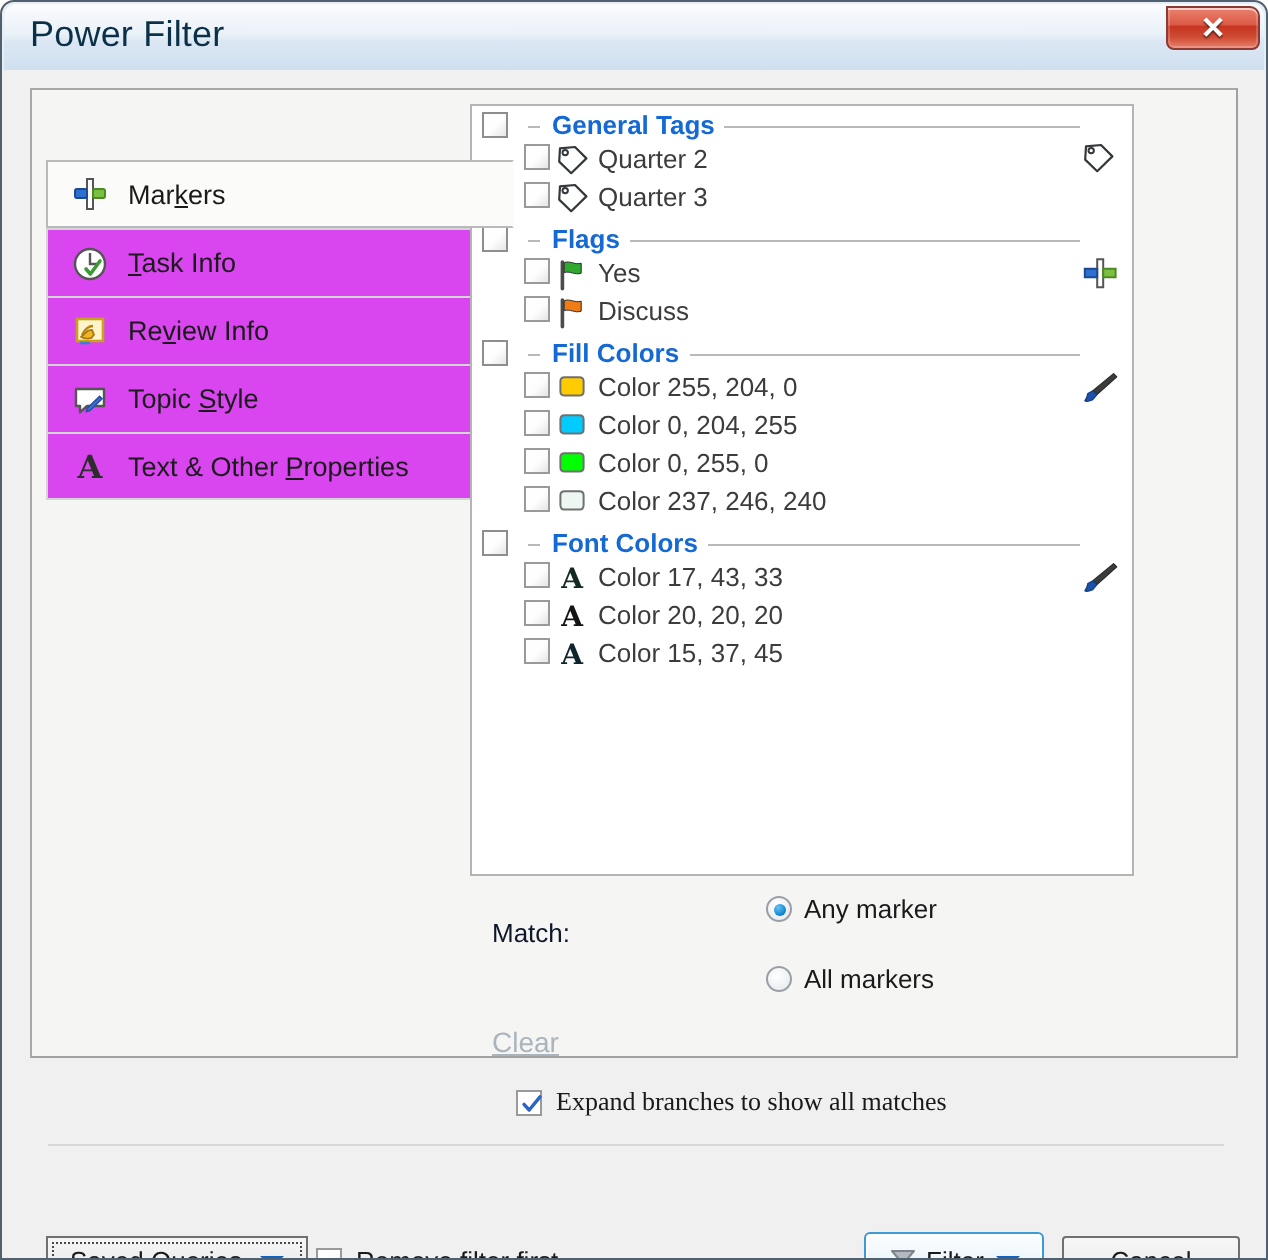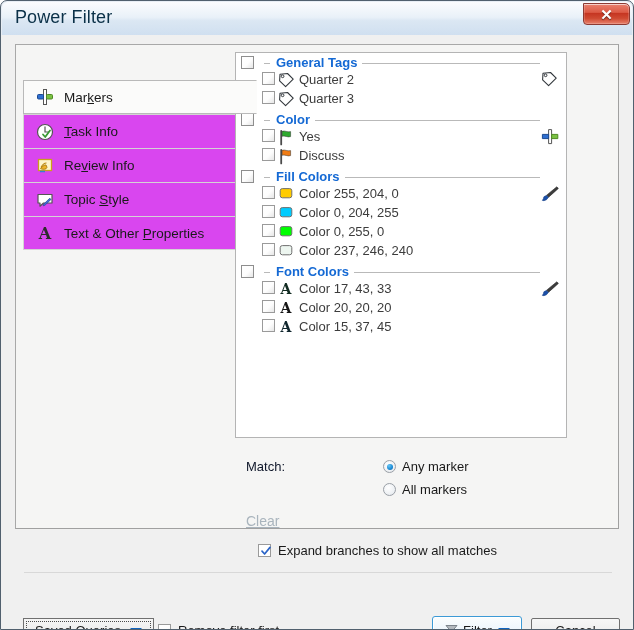--- a/index.html
+++ b/index.html
@@ -257,21 +257,21 @@
   .cb-checked {
     width: 13px; height: 13px;
     box-sizing: border-box;
     flex: 0 0 13px;
     border: 1px solid #9a9a9a;
     background: #ffffff;
     position: relative;
     margin-right: 7px;
   }
   .cb-checked svg { position: absolute; left: 1px; top: 0px; }
-  #expand-label { font-size: 13px; color: #1a1a1a; white-space: nowrap; }
+  #expand-label { font-size: 13px; color: #1a1a1a; white-space: nowrap; font-family: Liberation Serif, serif; }
 
   
   #footer-sep {
     position: absolute;
     left: 23px; top: 537px;
     width: 588px; height: 1px;
     background: #d8d8d8;
   }
 
   
@@ -453,21 +453,21 @@
               <svg width="18" height="16" viewBox="0 0 18 16">
                 <path d="M10.5 1.5 L16.2 7.2 L8.6 14.6 L2.6 8.8 L3 2.2 Z" fill="#ffffff" stroke="#33383d" stroke-width="1.1" stroke-linejoin="round"></path>
                 <path d="M5.6 4.3 m-1.35 0 a1.35 1.35 0 1 0 2.7 0 a1.35 1.35 0 1 0 -2.7 0" fill="none" stroke="#33383d" stroke-width="1"></path>
               </svg>
             </span>
             <span class="marker-label">Quarter 3</span>
           </div>
           <div class="group-row">
             <div class="group-rule"></div>
             <span class="cb group"></span>
-            <span class="group-label">Color</span>
+            <span class="group-label">Flags</span>
             <span class="group-icon"><span class="marker-swatch" style="margin: 1px 0px 0px 1px;"><svg width="20" height="18" viewBox="0 0 20 18">
                   <path d="M8.6 1.6 h3 v14 h-3 z" fill="#ffffff" stroke="#555555" stroke-width="1"></path>
                   <path d="M2.4 6.4 h6.2 v4.2 h-6.2 z" fill="#2f6fd0" stroke="#1b4a92" stroke-width="1"></path>
                   <path d="M11.6 6.4 h6.2 v4.2 h-6.2 z" fill="#7ac143" stroke="#4e8a22" stroke-width="1"></path>
                 </svg></span></span>
           </div>
           <div class="marker-row">
             <span class="cb"></span>
             <span class="marker-swatch">
               <svg width="18" height="17" viewBox="0 0 18 17">
@@ -566,21 +566,21 @@
                 <text x="9" y="13" text-anchor="middle" font-family="DejaVu Serif, serif" font-size="14" font-weight="bold" fill="#0f252d">A</text>
               </svg>
             </span>
             <span class="marker-label">Color 15, 37, 45</span>
           </div>
         </div>
 
       <div id="match-area">
         <div id="match-label">Match:</div>
 
-        <div class="radio-row" style="top:12px">
+        <div class="radio-row" style="top:0">
           <span class="radio checked"></span>
           <span class="radio-label">Any marker</span>
         </div>
 
         <div class="radio-row" style="top:35px">
           <span class="radio"></span>
           <span class="radio-label">All markers</span>
         </div>
 
         <div id="clear-link">Clear</div>

